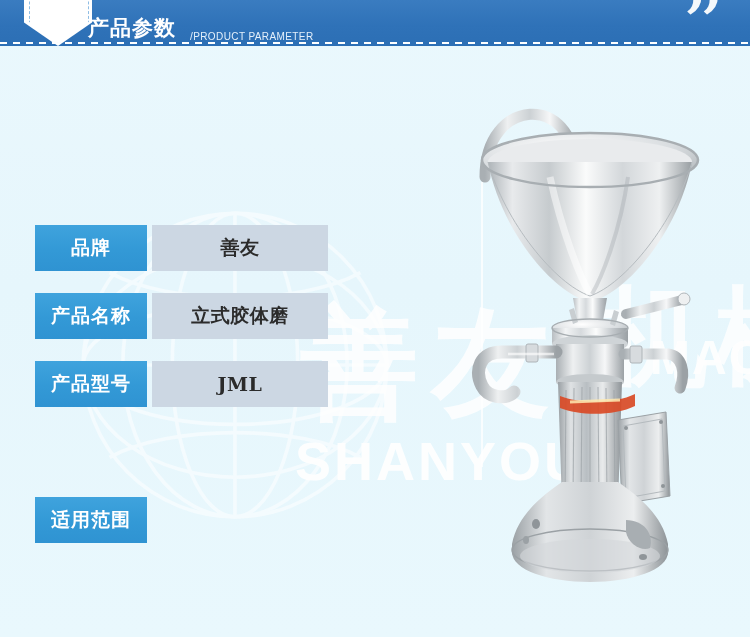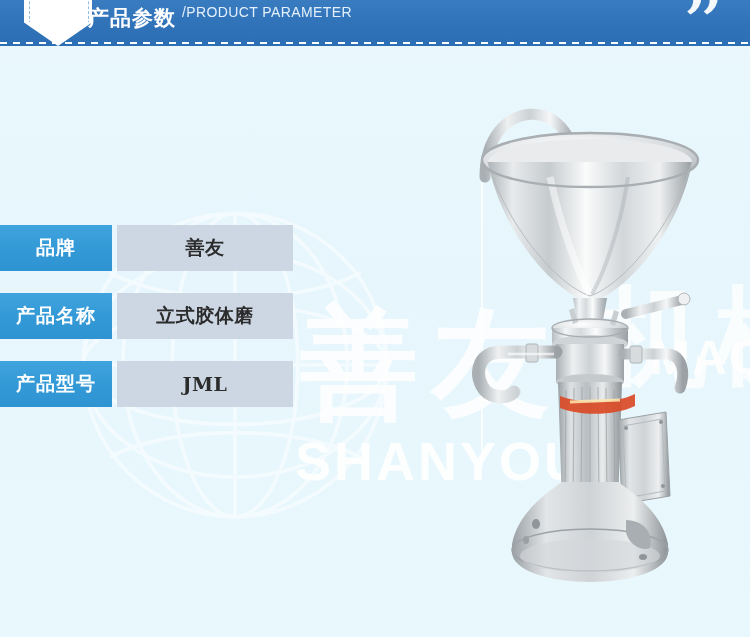--- a/index.html
+++ b/index.html
@@ -11,25 +11,25 @@
   .page{position:relative;width:750px;height:637px;overflow:hidden;
         background:linear-gradient(180deg,#eaf8fd 0%,#e6f6fc 45%,#e9f8fd 100%);}
 
   
   .header{position:absolute;left:0;top:0;width:750px;height:46px;
           background:linear-gradient(180deg,#3a7cc0 0%,#2f72b8 55%,#2c6fb5 100%);
           overflow:hidden;}
   .header-dash{position:absolute;left:0;bottom:2px;width:750px;height:2px;
           background-image:repeating-linear-gradient(90deg,#ffffff 0 7px,rgba(255,255,255,0) 7px 13px);}
   .header-title{position:absolute;left:88px;top:4px;height:38px;display:flex;
-          align-items:flex-start;white-space:nowrap;}
+          align-items:flex-end;white-space:nowrap;}
   .title-cn{color:#ffffff;font-size:21px;font-weight:bold;letter-spacing:1px;
           font-family:"DejaVu Sans","Liberation Sans",sans-serif;}
-  .title-en{color:#e4f0fb;font-size:14px;font-weight:normal;letter-spacing:.4px;
-          margin-left:6px;}
+  .title-en{color:#e4f0fb;font-size:10px;font-weight:normal;letter-spacing:.4px;
+          margin-left:14px;}
   .badge{position:absolute;left:24px;top:-16px;width:68px;height:62px;
           background:#ffffff;
           clip-path:polygon(0 0,100% 0,100% 62%,50% 100%,0 62%);}
   .badge-dash{position:absolute;left:29px;top:-13px;width:58px;height:55px;
           border:1px dashed #8fbde4;border-top:none;
           clip-path:polygon(0 0,100% 0,100% 62%,50% 100%,0 62%);
           background:transparent;}
   .quote-mark{position:absolute;right:28px;top:-12px;color:#ffffff;
           font-size:74px;line-height:1;font-family:"DejaVu Serif","Liberation Serif",serif;
           opacity:.95;transform:scaleX(1.15);}
@@ -45,21 +45,21 @@
           font-family:"DejaVu Sans","Liberation Sans",sans-serif;font-weight:bold;
           letter-spacing:8px;white-space:nowrap;}
   .wm-en{left:295px;top:430px;font-size:54px;color:#ffffff;opacity:.92;
           font-family:"Liberation Sans",sans-serif;font-weight:bold;letter-spacing:3px;
           white-space:nowrap;}
   .wm-en2{left:650px;top:330px;font-size:48px;color:#ffffff;opacity:.9;
           font-family:"Liberation Sans",sans-serif;font-weight:bold;letter-spacing:2px;
           white-space:nowrap;}
 
   
-  .spec{position:absolute;left:0;top:225px;width:300px;}
+  .spec{position:absolute;left:0;top:225px;width:300px;padding-left:35px;}
   .spec-row{display:flex;align-items:stretch;height:46px;margin-bottom:22px;}
   .spec-key{width:112px;background:linear-gradient(180deg,#3fa3dd 0%,#3399d6 55%,#2f93d2 100%);
             color:#ffffff;font-size:19px;font-weight:bold;letter-spacing:1px;
             display:flex;align-items:center;justify-content:center;
             font-family:"DejaVu Sans","Liberation Sans",sans-serif;}
   .spec-val{width:176px;margin-left:5px;background:#ccd7e3;
             color:#2b2b2b;font-size:19px;font-weight:bold;letter-spacing:.5px;
             display:flex;align-items:center;justify-content:center;
             font-family:"DejaVu Serif","Liberation Serif",serif;}
 
@@ -239,20 +239,21 @@
       <div class="spec-key">产品名称</div>
       <div class="spec-val">立式胶体磨</div>
     </div>
     <div class="spec-row">
       <div class="spec-key">产品型号</div>
       <div class="spec-val">JML</div>
     </div>
     <div class="spec-row">
     </div>
     <div class="spec-row">
+      <div class="spec-key">适用范围</div>
     </div>
   </div>
 
   <div class="header">
     <div class="header-dash"></div>
     <div class="header-title">
       <span class="title-cn">产品参数</span>
       <span class="title-en">/PRODUCT PARAMETER</span>
     </div>
     <div class="quote-mark">”</div>

